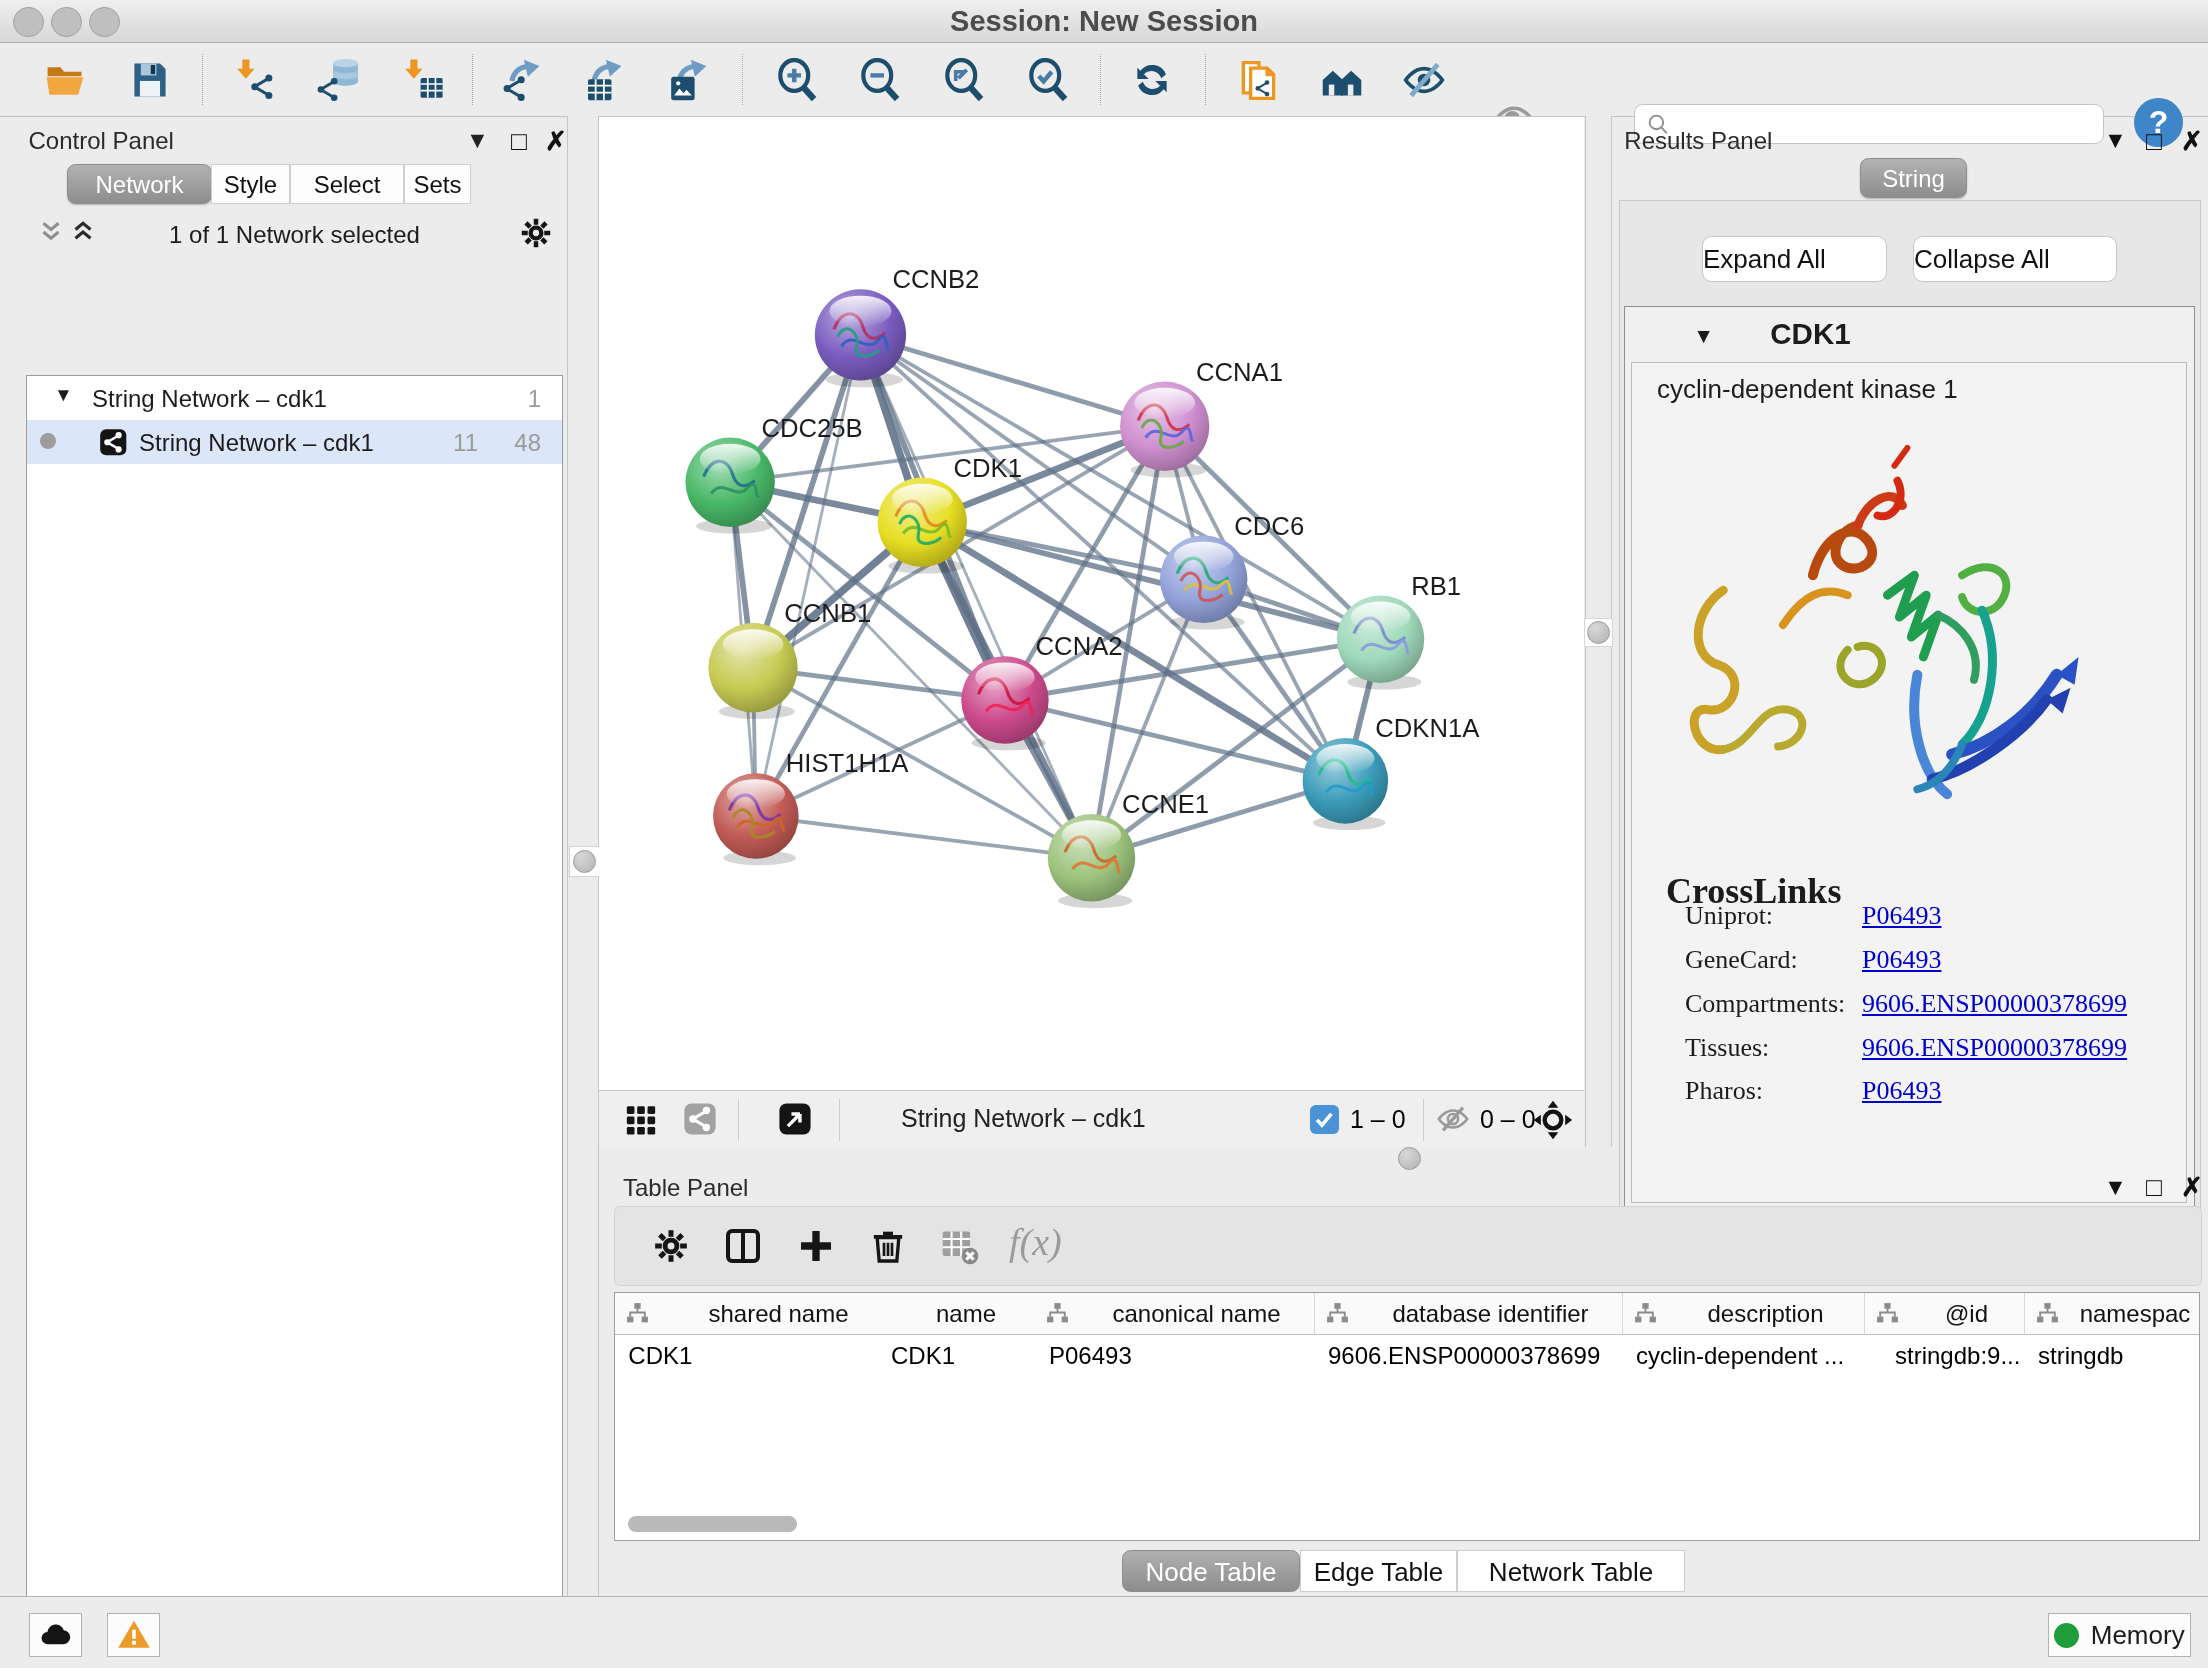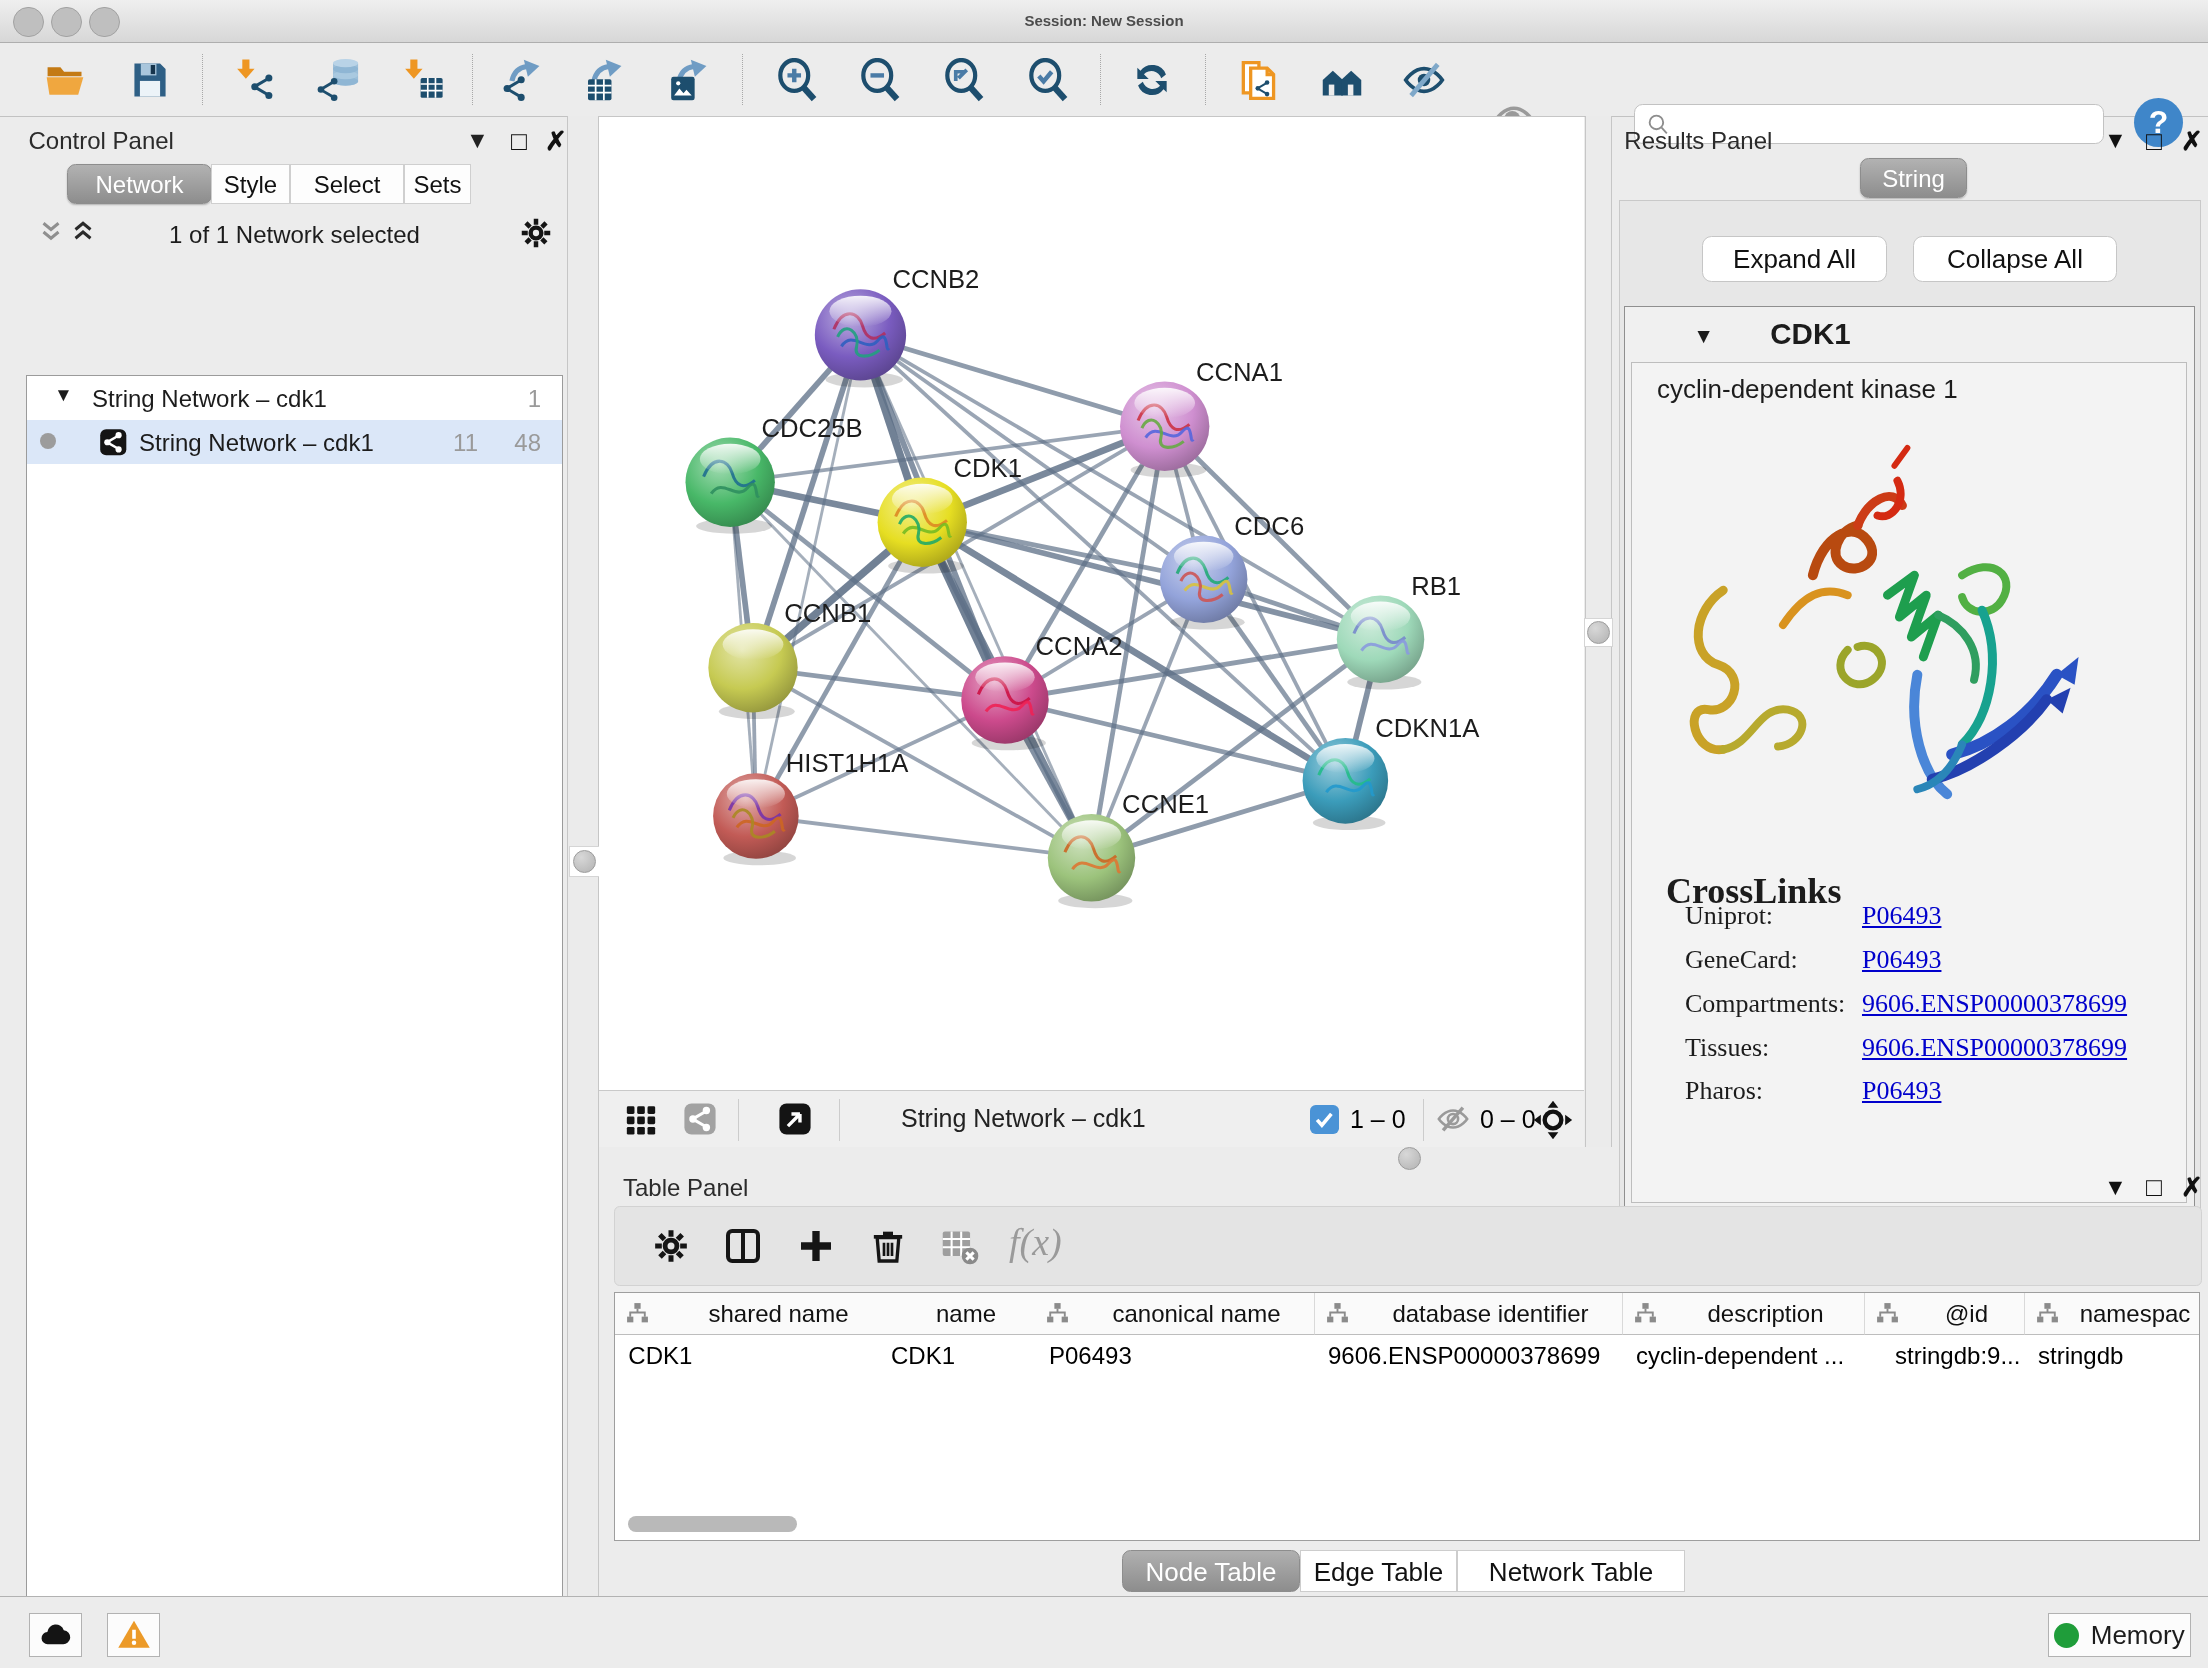--- a/index.html
+++ b/index.html
@@ -1,21 +1,21 @@
 <!DOCTYPE html>
 <html style="font-size:15px"><head>
 <meta charset="utf-8">
 <style>
   html,body{margin:0;padding:0;background:#dedede;}
   .window{position:relative;width:2208px;height:1668px;background:#ececec;font-family:"Liberation Sans",sans-serif;overflow:hidden;color:#1c1c1c;}
   .abs{position:absolute;}
   
   .titlebar{position:absolute;left:0;top:0;width:2208px;height:42px;background:linear-gradient(#efefef,#d7d7d7);border-bottom:1px solid #aeaeae;}
   .tl{position:absolute;top:6.7px;width:28.5px;height:28.5px;border-radius:50%;background:#bfbfbf;border:1px solid #a2a2a2;}
-  .titletext{position:absolute;top:0;left:0;width:100%;height:42px;line-height:42px;text-align:center;font-size:15px;font-weight:bold;color:#4c4c4c;}
+  .titletext{position:absolute;top:0;left:0;width:100%;height:42px;line-height:42px;text-align:center;font-size:29px;font-weight:bold;color:#4c4c4c;}
   
   .toolbar{position:absolute;left:0;top:43px;width:2208px;height:73px;background:#ececec;border-bottom:1px solid #c2c2c2;}
   .tbtn{position:absolute;top:13.3px;width:48px;height:48px;display:flex;align-items:center;justify-content:center;}
   .tbtn svg{width:44px;height:44px;}
   .tsep{position:absolute;top:11.4px;width:0;height:51px;border-left:1.9px dotted #a8a8a8;}
   .searchbox{position:absolute;left:1634px;top:61px;width:468px;height:38px;background:#fff;border:1.4px solid #c2c2c2;border-radius:8.6px;}
   .searchbox svg{position:absolute;left:11.4px;top:6.7px;width:25px;height:25px;}
   .searchbox input{position:absolute;left:44px;top:1.9px;width:409px;height:30px;border:none;outline:none;font-size:23px;font-family:"Liberation Sans",sans-serif;background:transparent;}
   
   .phead{font-size:24px;color:#2b2b2b;}
@@ -31,21 +31,21 @@
   .netcanvas{position:absolute;left:599px;top:116px;width:985px;height:974px;background:#fff;border-top:1px solid #c6c6c6;}
   .nettb{position:absolute;left:599px;top:1090px;width:985px;height:57px;background:#efefef;border-top:1px solid #c9c9c9;box-sizing:border-box;}
   .nettb .ic{position:absolute;top:11.4px;width:34px;height:34px;}
   .nettb .ic svg{width:34px;height:34px;}
   .ntsep{position:absolute;top:7.6px;height:42px;border-left:1px solid #cccccc;}
   .cntgray{position:absolute;top:14.3px;font-size:25px;color:#000000;}
   .splitdot{width:21px;height:21px;border-radius:50%;background:radial-gradient(circle at 35% 30%,#d8d8d8,#b2b2b2);border:1px solid #9c9c9c;}
   .whitepad{position:absolute;width:28.5px;height:28.5px;background:#fff;border:1px solid #d5d5d5;display:flex;align-items:center;justify-content:center;}
   
   .rbox{position:absolute;background:#e7e7e7;border:1.4px solid #c9c9c9;}
-  .btn{position:absolute;height:44px;line-height:44px;text-align:center;background:#fff;border:1.4px solid #c6c6c6;border-radius:9.5px;font-size:26px;color:#111;}
+  .btn{position:absolute;height:44px;line-height:44px;background:#fff;border:1.4px solid #c6c6c6;border-radius:9.5px;font-size:26px;color:#111;}
   .crossrow{font-family:"Liberation Serif",serif;font-size:26px;}
   .crossrow a{color:#0000cc;text-decoration:underline;}
   
   .tptool{position:absolute;left:614px;top:1206px;width:1586px;height:78px;background:#e4e4e4;border:1px solid #d2d2d2;border-radius:5.7px;}
   .tptool .ic{position:absolute;top:19px;width:40px;height:40px;}
   .tptool .ic svg{width:40px;height:40px;}
   .tablebox{position:absolute;left:614px;top:1292px;width:1586px;height:249px;background:#fff;border:1.4px solid #9e9e9e;box-sizing:border-box;overflow:hidden;}
   .thead{position:absolute;left:0;top:0;height:42px;background:#fafafa;border-bottom:1.4px solid #bdbdbd;display:flex;align-items:center;box-sizing:border-box;border-right:1px solid #d9d9d9;font-size:24px;color:#111;}
   .thead svg{width:25px;height:25px;margin:0 9.5px 0 9.5px;flex:none;}
   .tcell{position:absolute;top:49px;font-size:24px;color:#000;white-space:nowrap;}

